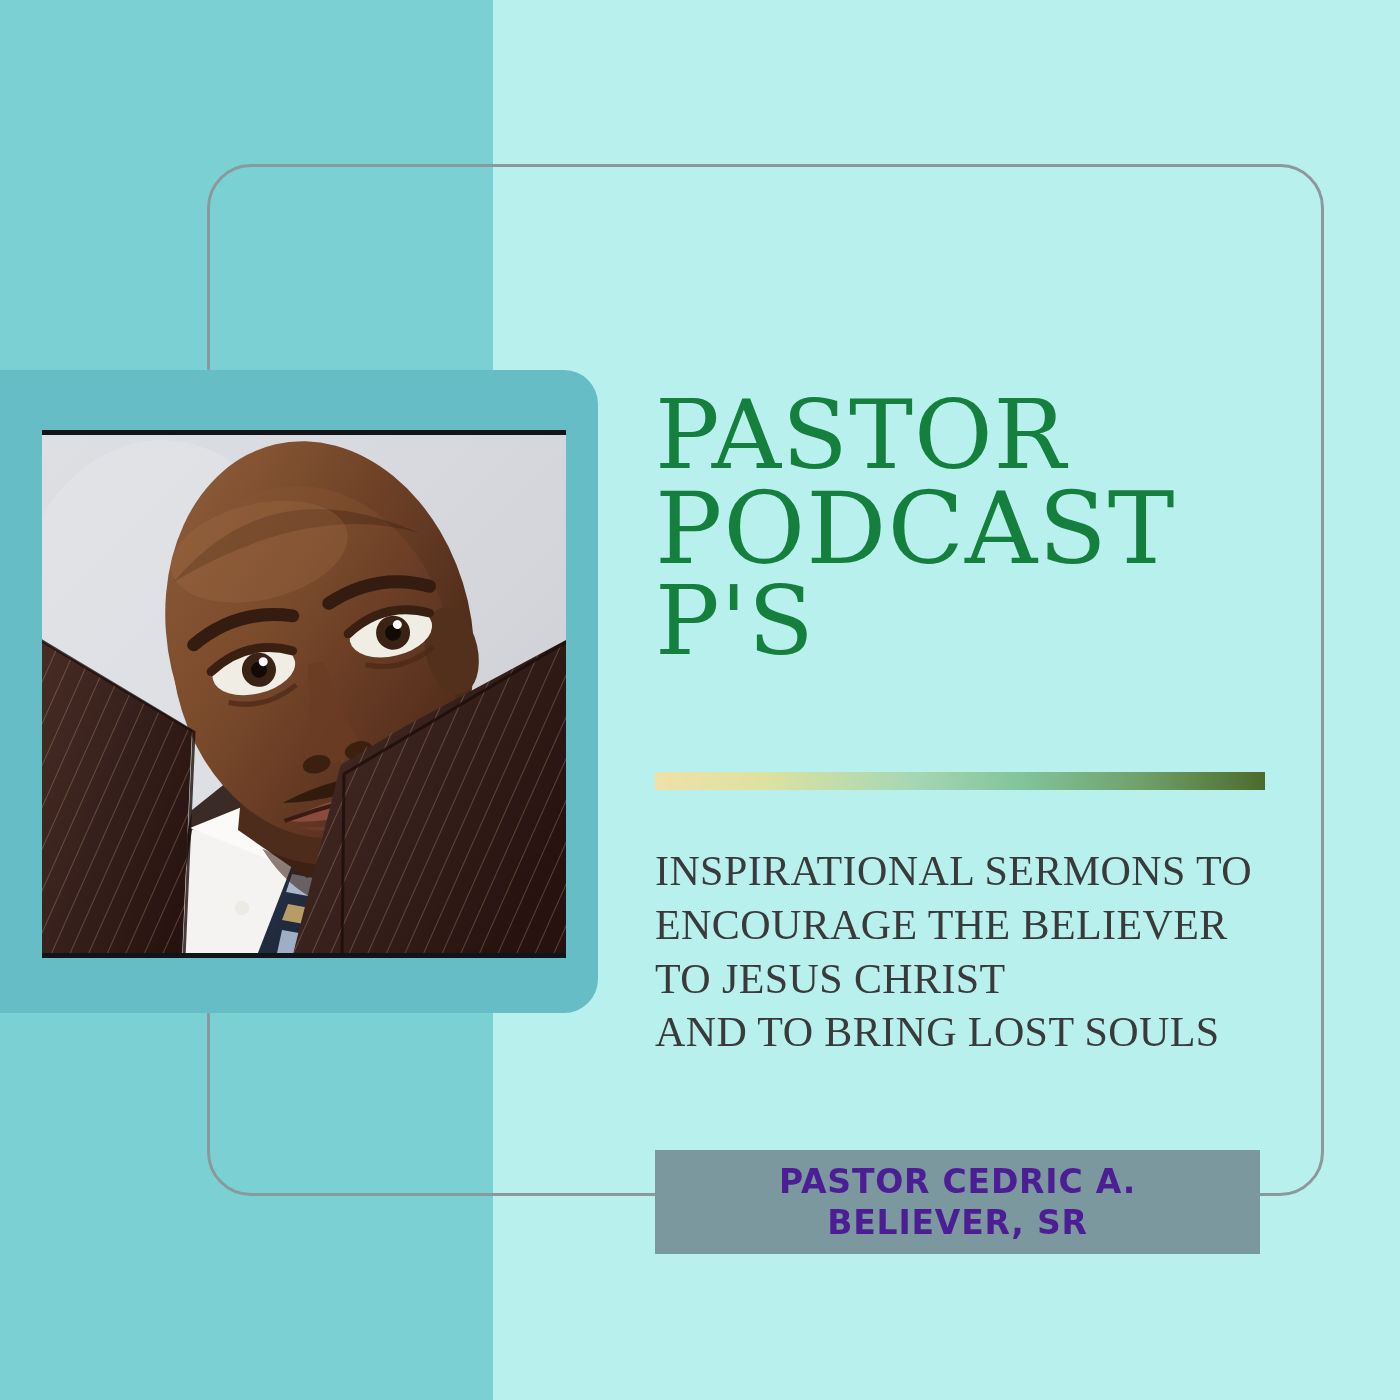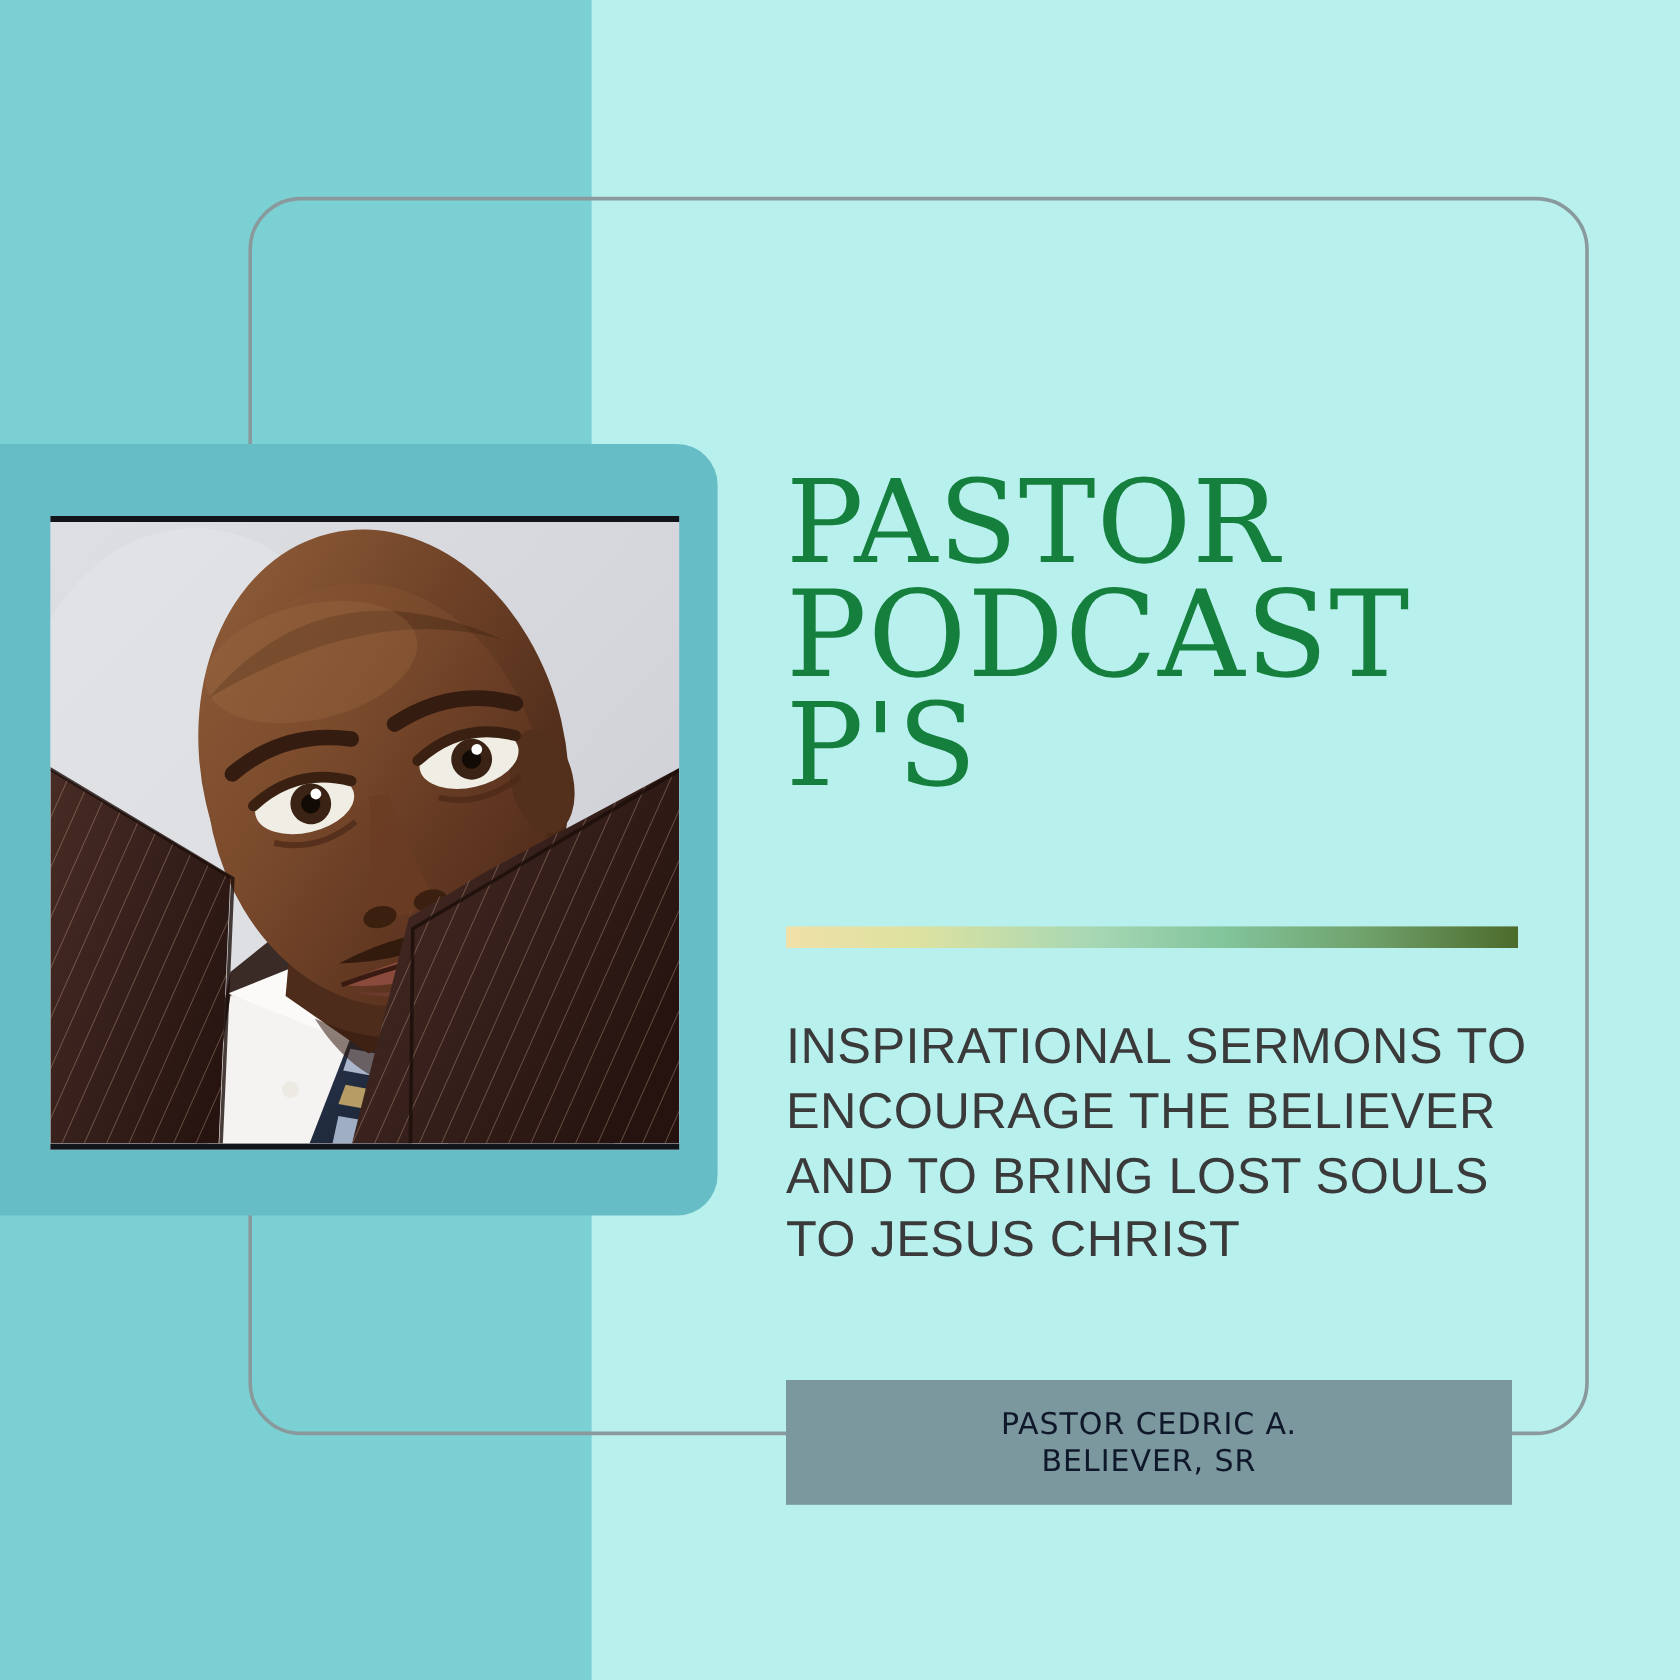--- a/index.html
+++ b/index.html
@@ -95,21 +95,21 @@
     height: 18px;
     background: linear-gradient(90deg, #F0E0A8 0%, #DDE2A0 18%, #A6D7B4 42%, #82C49B 60%, #6FA06A 80%, #4C6B2B 100%);
   }
 
   .subtitle {
     position: absolute;
     left: 655px;
     top: 845px;
     width: 600px;
     color: #3A3A3A;
-    font-family: Liberation Sans, sans-serif;
+    font-family: Liberation Serif, serif;
     font-weight: 400;
     font-size: 42px;
     line-height: 1.28;
     letter-spacing: 0.4px;
   }
   .subtitle-line { display: block; white-space: nowrap; }
 
   
   .name-bar {
     position: absolute;
@@ -118,24 +118,24 @@
     width: 605px;
     height: 104px;
     background: #7A989D;
     display: flex;
     flex-direction: column;
     align-items: center;
     justify-content: center;
   }
   .name-line {
     display: block;
-    color: #0f172a;
+    color: #4c1d95;
     font-family: "DejaVu Sans", "Liberation Sans", sans-serif;
-    font-weight: 400;
-    font-size: 25px;
+    font-weight: 700;
+    font-size: 33px;
     line-height: 1.25;
     letter-spacing: 0.8px;
     white-space: nowrap;
   }
 </style>
 </head>
 <body>
 
 <div id="cover">
 
@@ -270,22 +270,22 @@
       <span class="title-line l3">PODCAST</span>
       <span class="title-line l2">P'S</span>
     </h1>
   </div>
 
   <div class="divider"></div>
 
   <div class="subtitle">
     <span class="subtitle-line">INSPIRATIONAL SERMONS TO</span>
     <span class="subtitle-line">ENCOURAGE THE BELIEVER</span>
+    <span class="subtitle-line">TO JESUS CHRIST</span>
     <span class="subtitle-line">AND TO BRING LOST SOULS</span>
-    <span class="subtitle-line">TO JESUS CHRIST</span>
   </div>
 
   <div class="name-bar">
     <span class="name-line">PASTOR CEDRIC A.</span>
     <span class="name-line">BELIEVER,  SR</span>
   </div>
 
 </div>
 
 </body></html>

